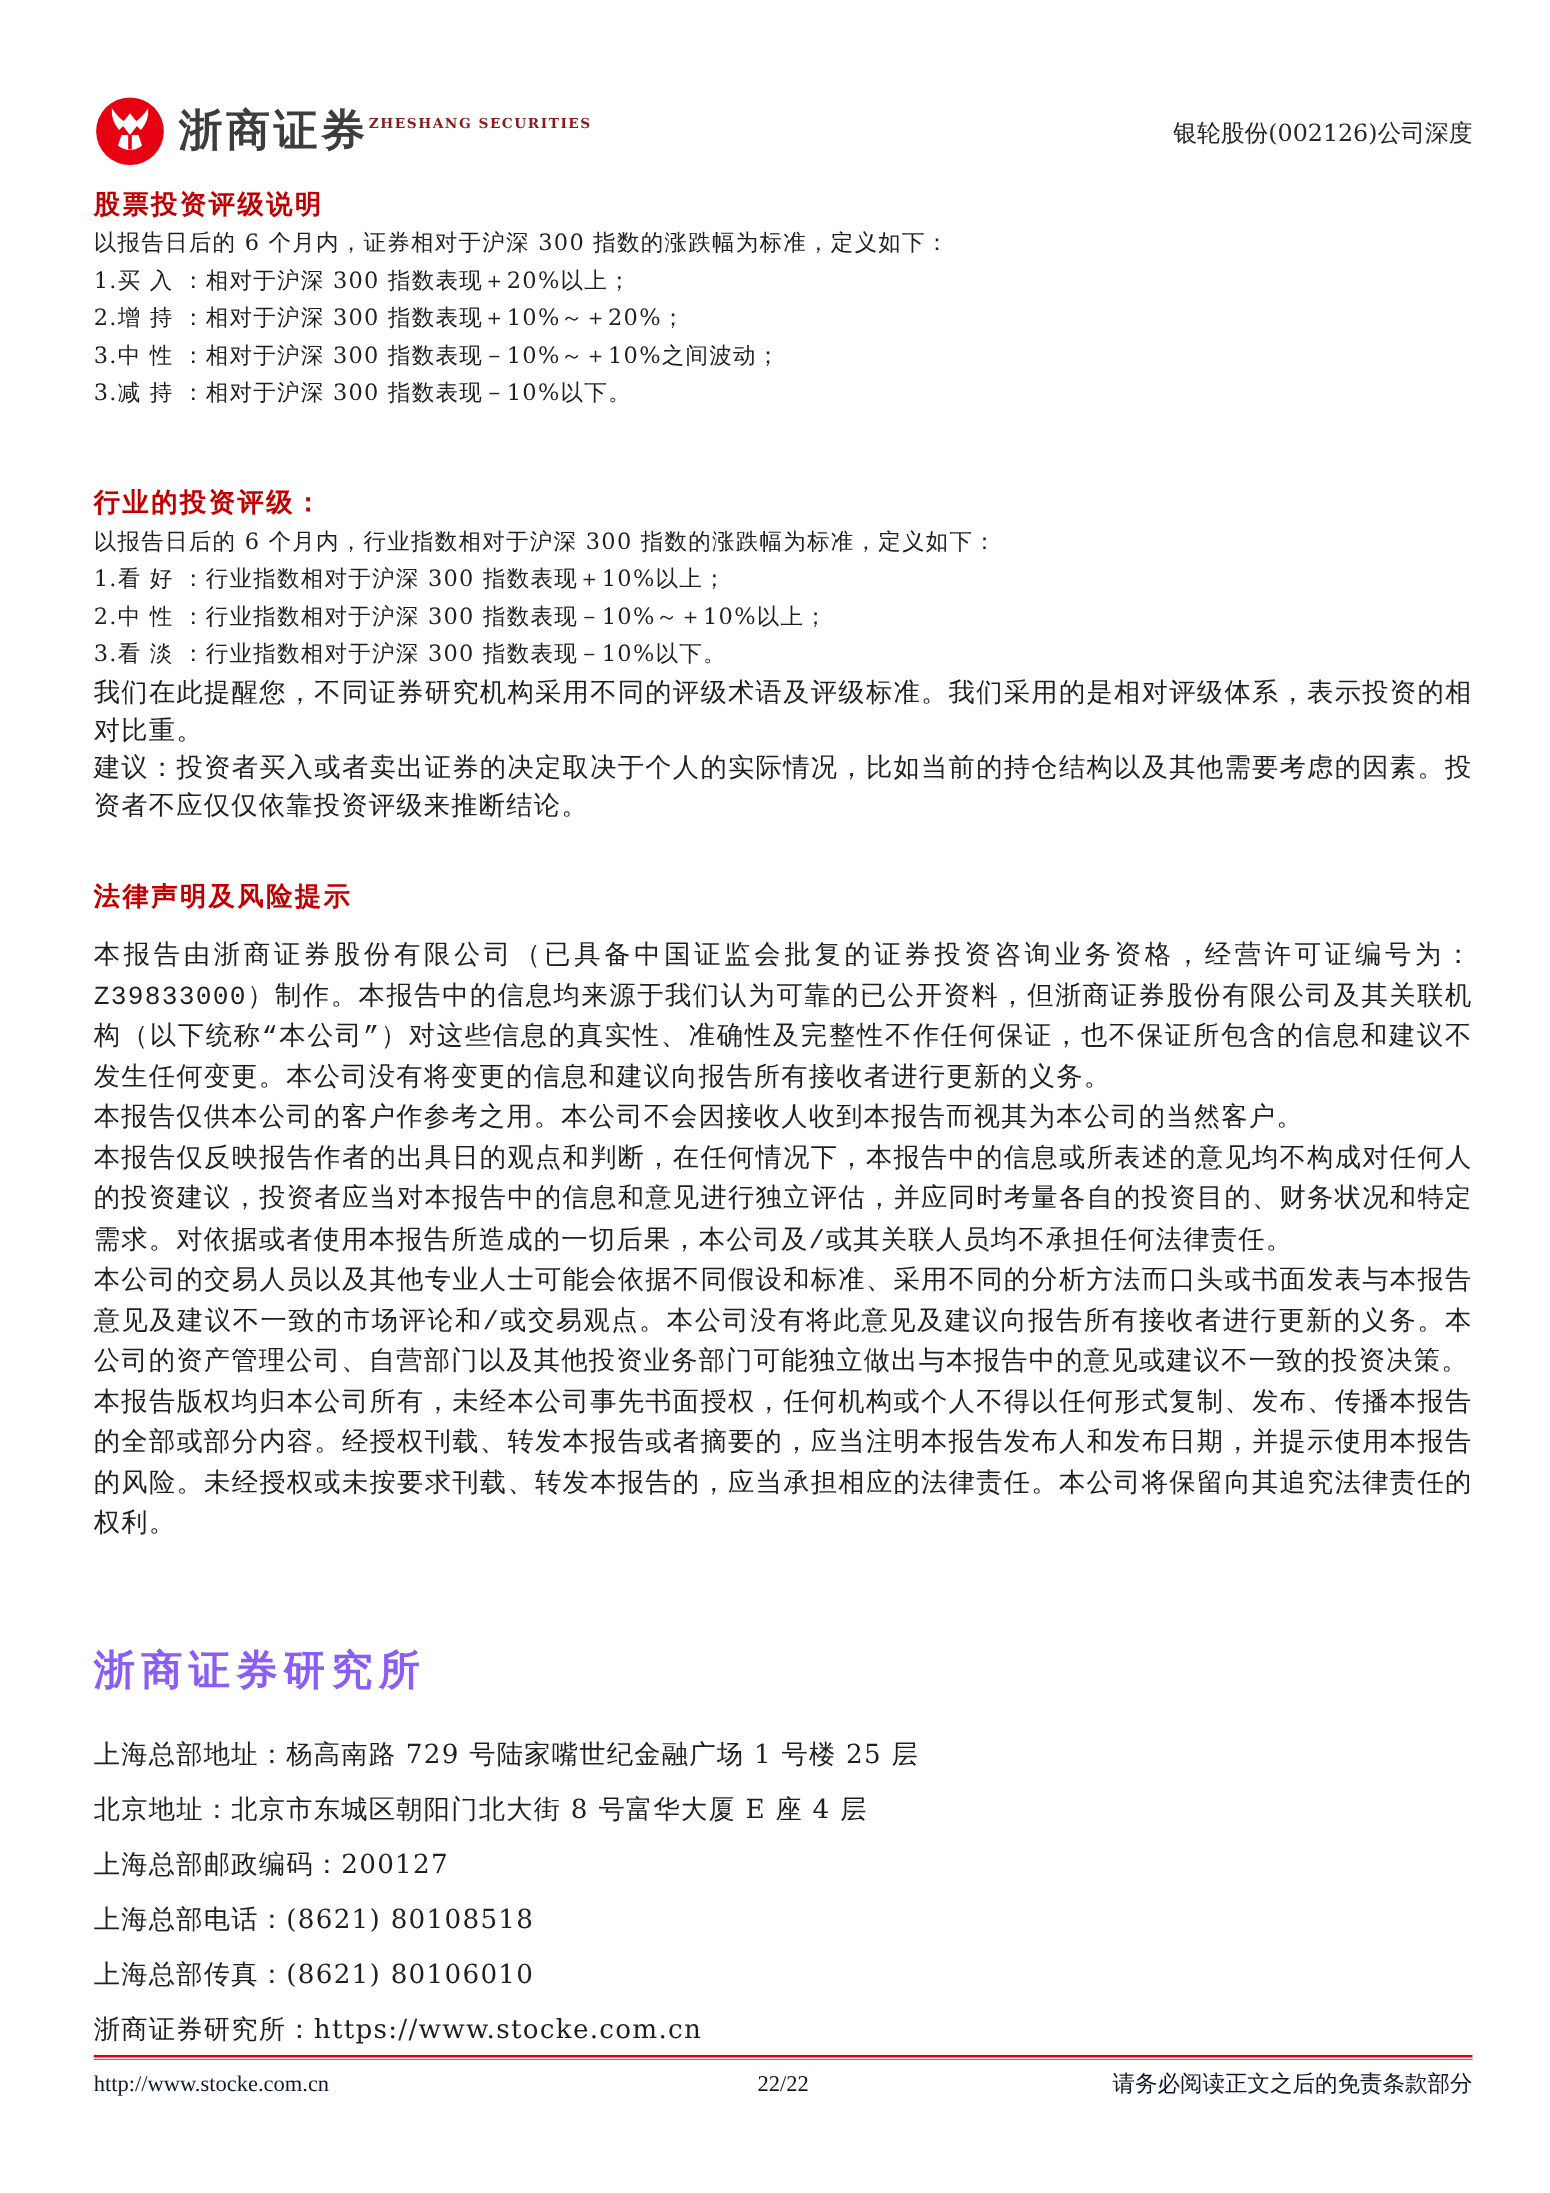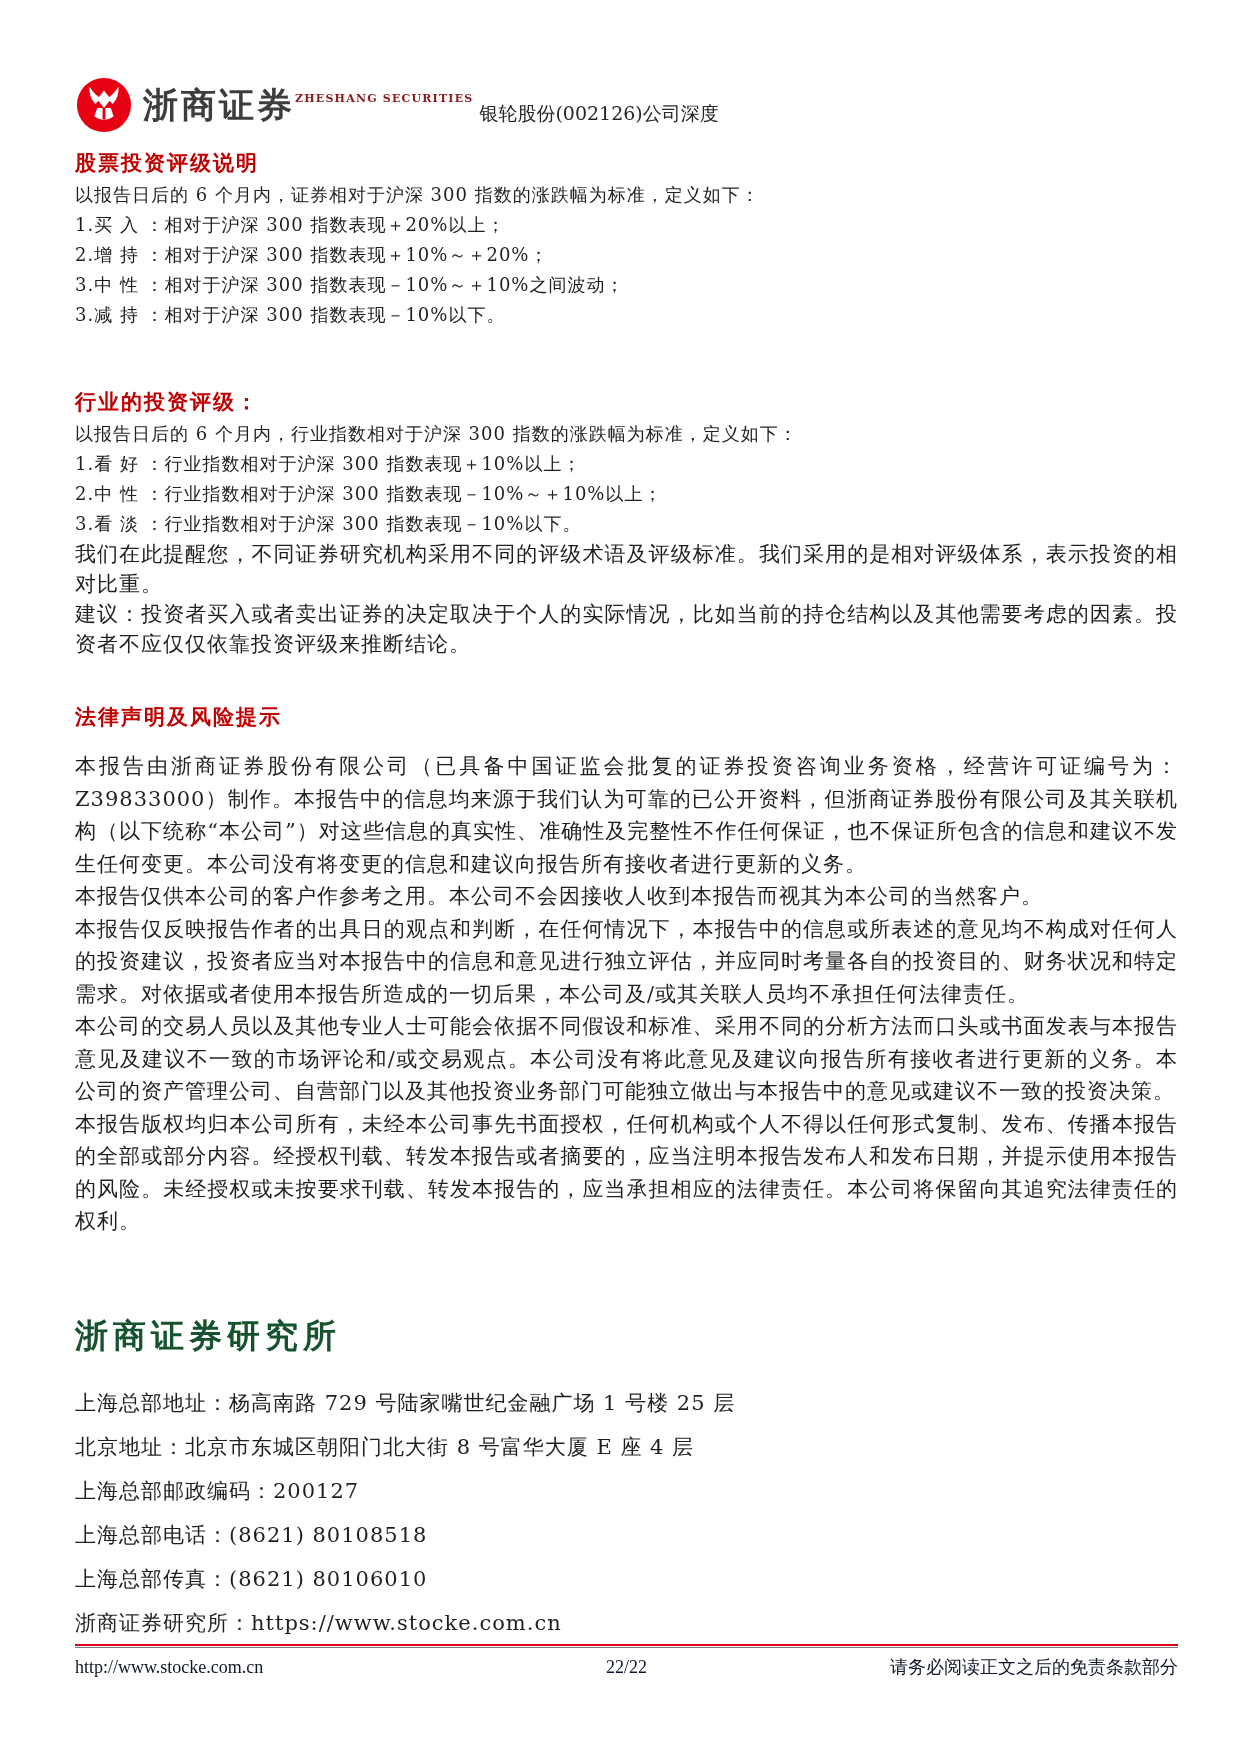--- a/index.html
+++ b/index.html
@@ -43,21 +43,21 @@
     font-size: 11px;
     font-weight: bold;
     color: #8b1a1a;
     letter-spacing: 1.2px;
     margin-top: 6px;
     font-family: "DejaVu Serif", "Liberation Serif", serif;
   }
   .header-rule-wrap {
     flex: 1 1 auto;
     display: flex;
-    flex-direction: row;
+    flex-direction: column;
     align-items: flex-end;
     margin-left: 6px;
   }
   .doc-title {
     text-align: right;
     font-size: 19px;
     color: #262626;
     margin-bottom: 7px;
   }
   .header-rule {
@@ -84,29 +84,29 @@
     white-space: nowrap;
   }
   .lines-block { margin-top: 2px; }
   .para {
     font-size: 21px;
     line-height: 30px;
     letter-spacing: 1px;
     text-align: justify;
     text-justify: inter-ideograph;
   }
-  .legal-block { margin-top: 18px; }
+  .legal-block { margin-top: 18px; font-family: Liberation Mono, monospace; }
   .legal-block .para { line-height: 32.5px; }
 
   
   .institute-head {
     margin-top: 76px;
     font-size: 33px;
     font-weight: bold;
-    color: #14532d;
+    color: #8b5cf6;
     letter-spacing: 5px;
   }
   .addr-block { margin-top: 22px; }
   .addr-line {
     font-size: 21px;
     line-height: 44px;
     letter-spacing: 1px;
     white-space: nowrap;
   }
 

